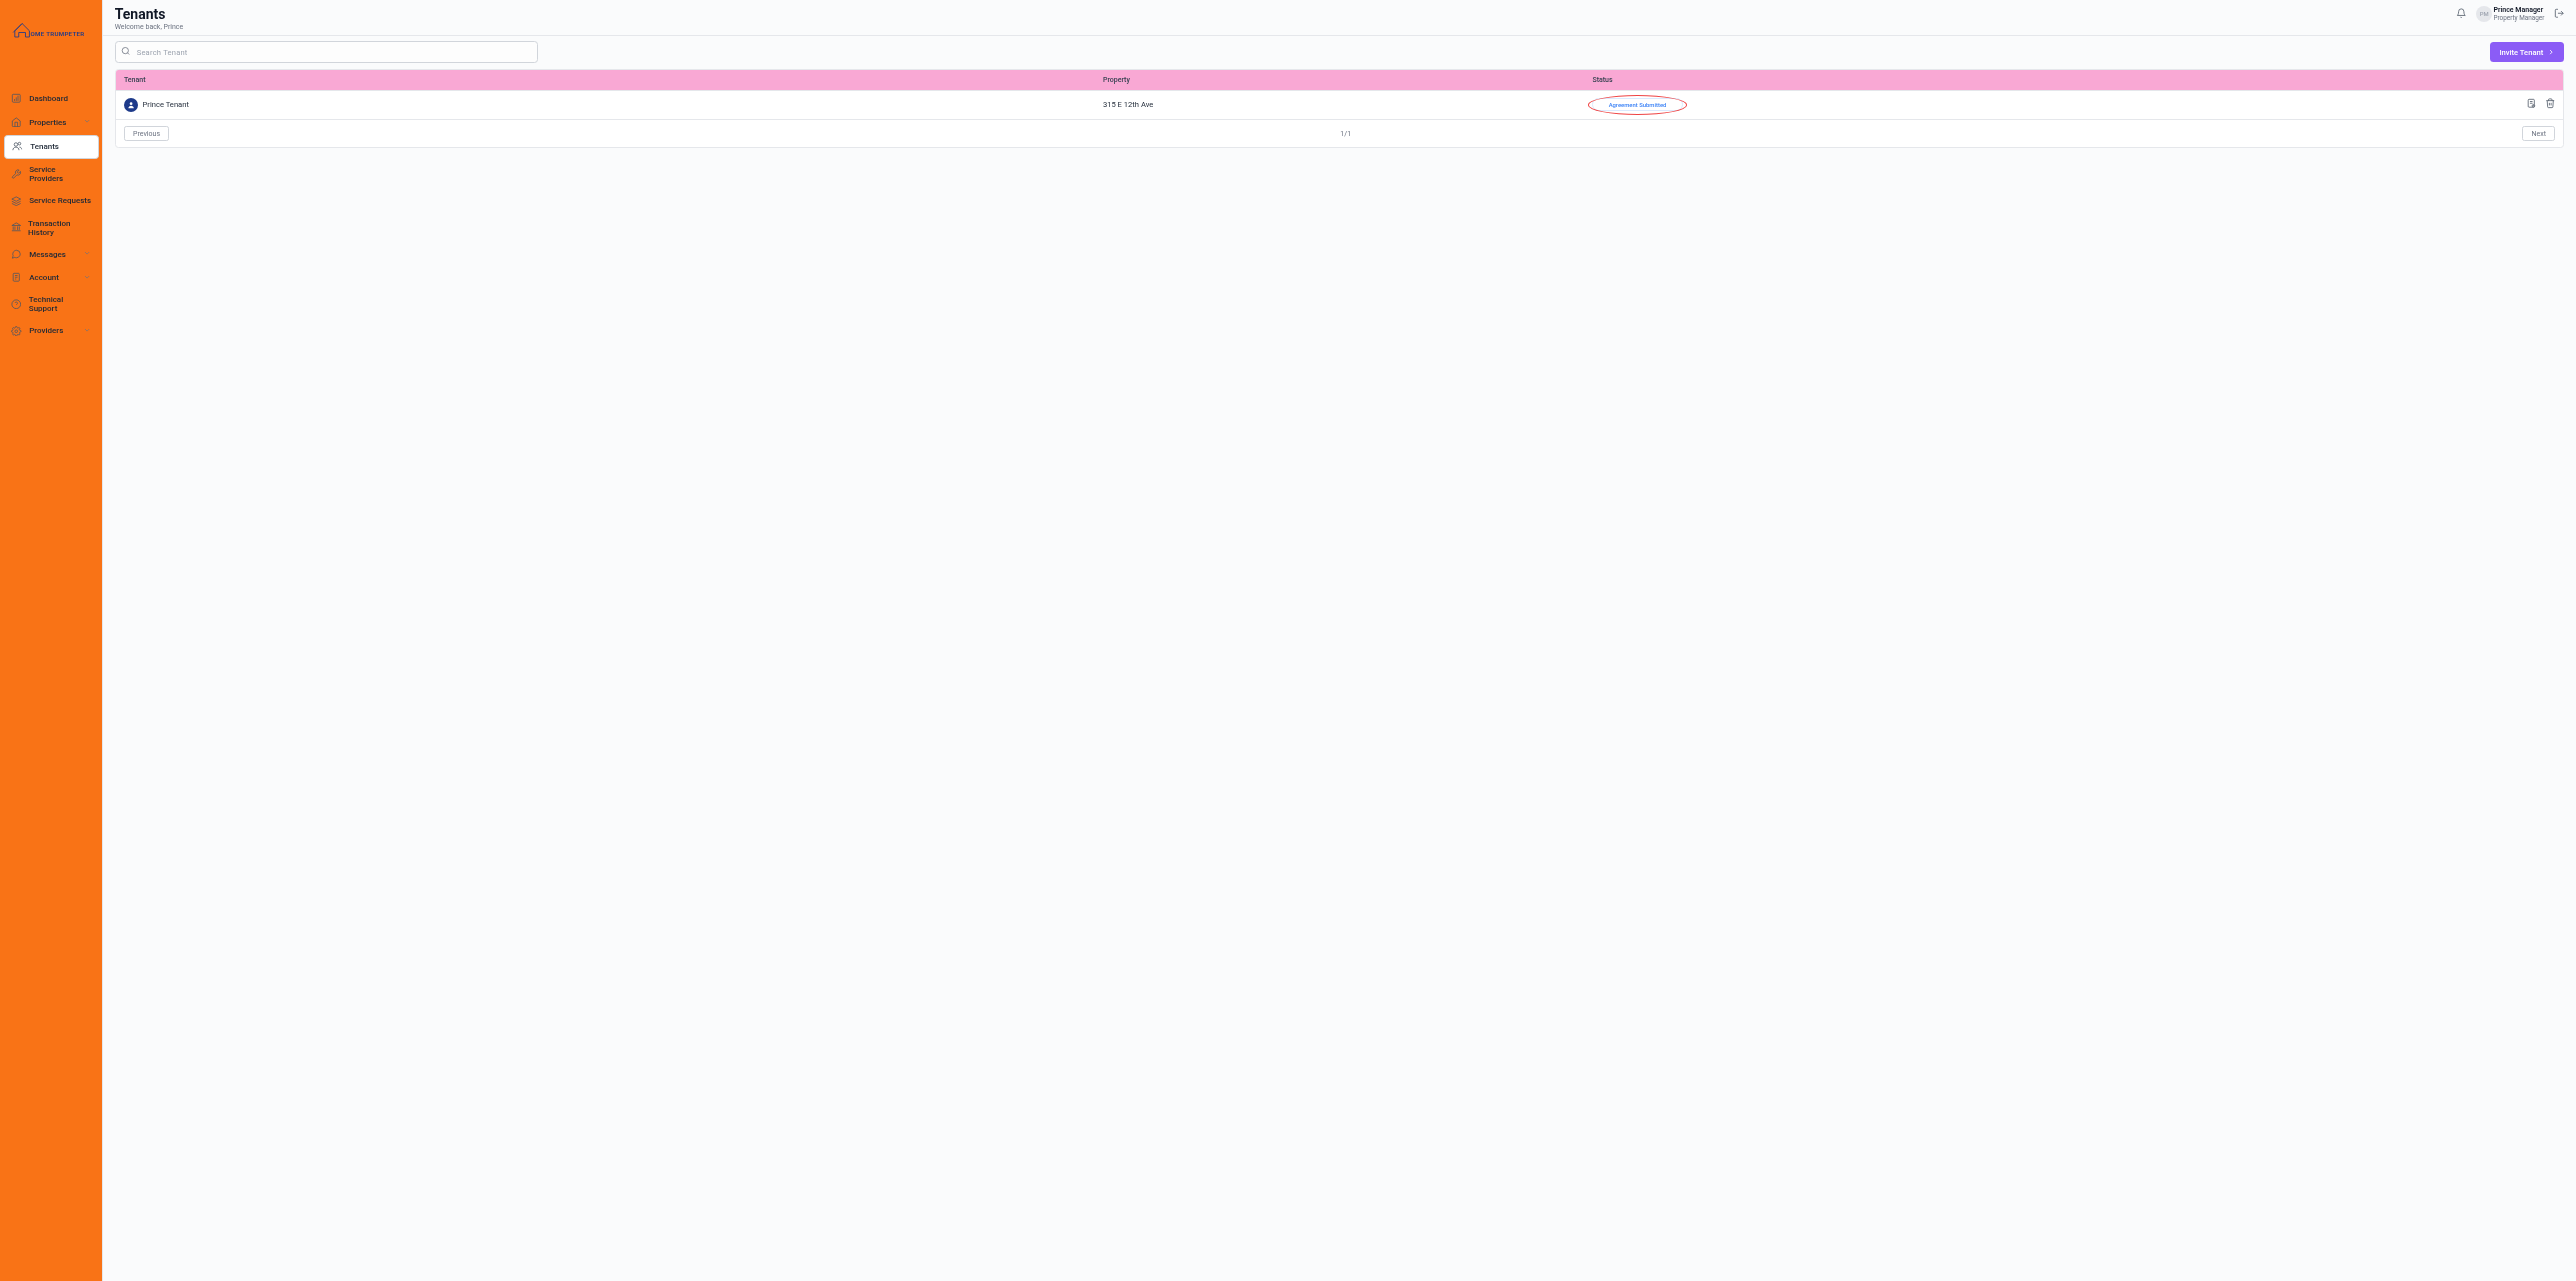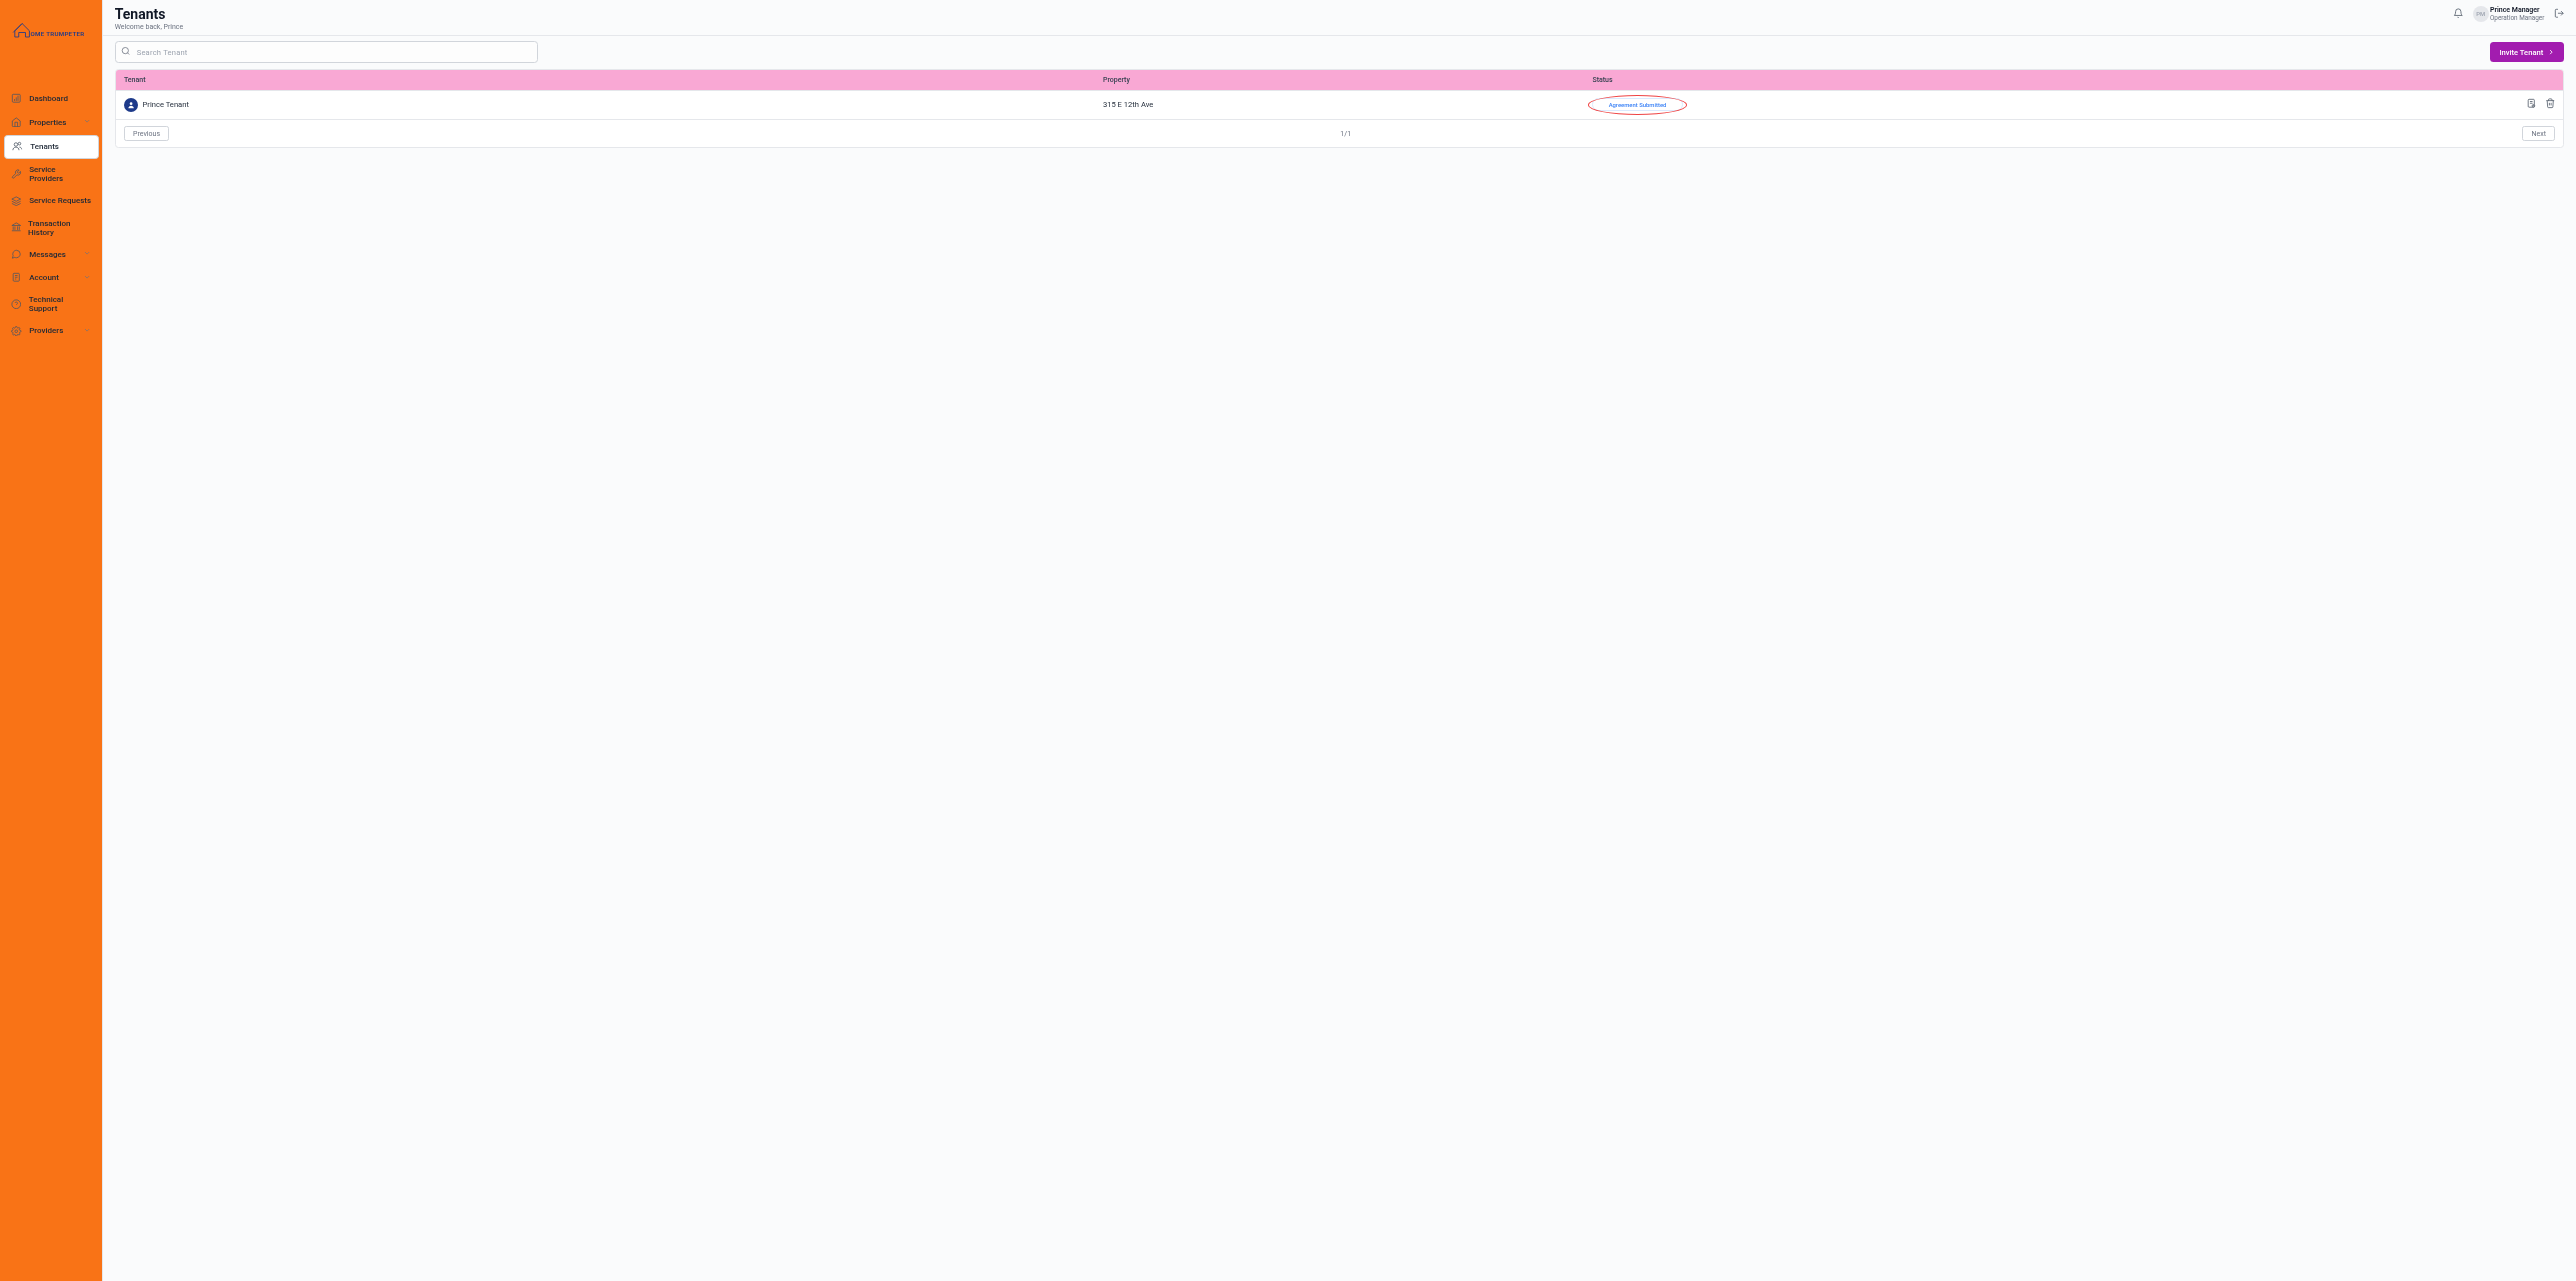--- a/index.html
+++ b/index.html
@@ -166,21 +166,21 @@
       position: absolute;
       left: 5.9px;
       top: 50%;
       transform: translateY(-50%);
       color: #6b7280;
     }
     .invite-btn {
       display: flex;
       align-items: center;
       gap: 3.5px;
-      background: #a21caf;
+      background: #8b5cf6;
       color: #ffffff;
       border: none;
       padding: 5.3px 9.4px;
       border-radius: 3.5px;
       font-size: 7.6px;
       font-weight: 500;
       cursor: pointer;
     }
     .table-container {
       margin: 0 11.7px;
@@ -415,21 +415,21 @@
       <span class="bell-icon">
         <svg width="10.5" height="10.5" viewBox="0 0 24 24" fill="none" stroke="currentColor" stroke-width="1.8">
             <path d="M18 8A6 6 0 0 0 6 8c0 7-3 9-3 9h18s-3-2-3-9"></path>
             <path d="M13.73 21a2 2 0 0 1-3.46 0"></path>
           </svg>
       </span>
       <div class="user-info">
         <div class="avatar">PM</div>
         <div class="user-text">
           <span class="user-name">Prince Manager</span>
-          <span class="user-role">Operation Manager</span>
+          <span class="user-role">Property Manager</span>
         </div>
       </div>
       <span class="logout-icon">
         <svg width="10.5" height="10.5" viewBox="0 0 24 24" fill="none" stroke="currentColor" stroke-width="1.8">
             <path d="M9 21H5a2 2 0 0 1-2-2V5a2 2 0 0 1 2-2h4"></path>
             <polyline points="16 17 21 12 16 7"></polyline>
             <line x1="21" y1="12" x2="9" y2="12"></line>
           </svg>
       </span>
     </div>

